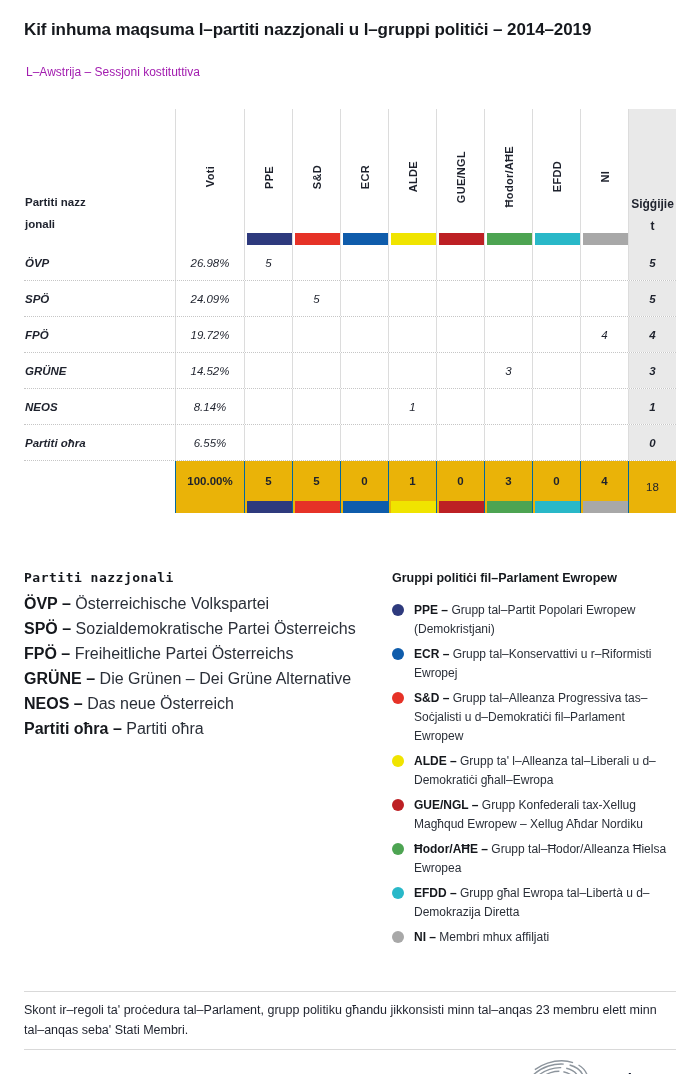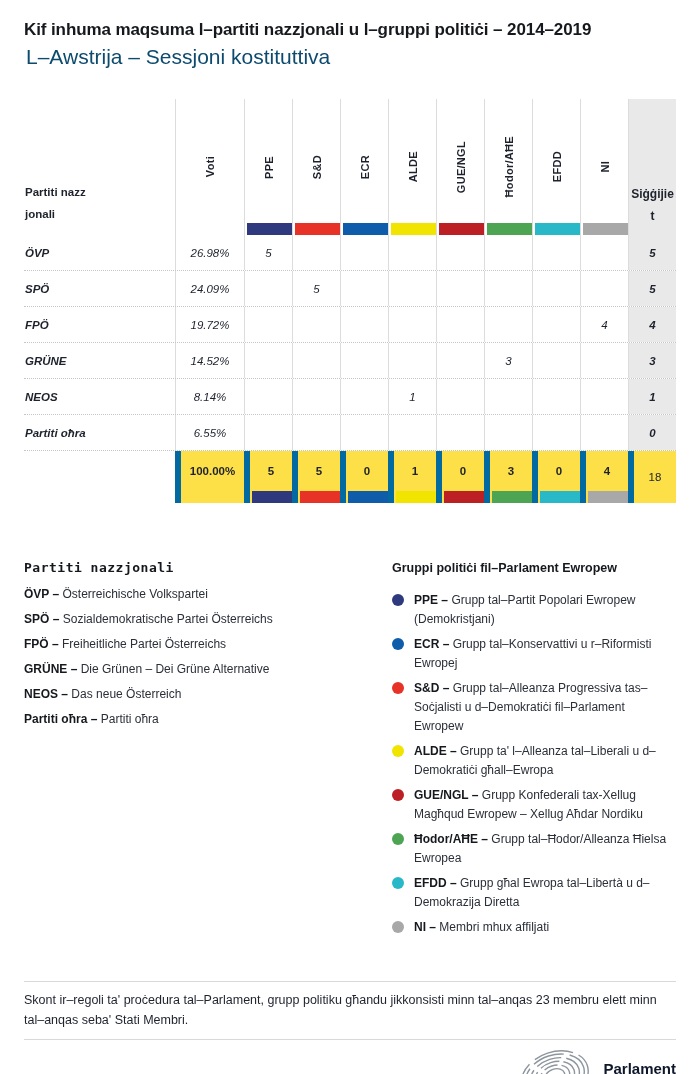--- a/index.html
+++ b/index.html
@@ -1,49 +1,49 @@
 <!DOCTYPE html>
 <html><head>
 <meta charset="utf-8">
 <style>
   html,body{margin:0;padding:0;background:#fff;}
   body{font-family:"Liberation Sans", sans-serif;color:#1e222d;}
   .page{position:relative;width:700px;height:1074px;padding:0 24px;box-sizing:border-box;overflow:hidden;background:#fff;border-radius:22px;}
 
   
   .title{margin:20px 0 0;font-size:17px;font-weight:700;color:#15181d;letter-spacing:-0.1px;}
-  .subtitle{margin:5px 0 0 2px;font-size:21px;font-weight:400;color:#0c4a6e;}
+  .subtitle{margin:25px 0 0 2px;font-size:12px;font-weight:400;color:#a21caf;}
 
   
   .dtable{margin-top:30px;width:652px;--cols:151px 69px repeat(8,48px) 48px;}
   .thead{display:grid;grid-template-columns:var(--cols);height:136px;}
   .th{position:relative;border-left:1px solid #dcdcdc;display:flex;align-items:center;justify-content:center;box-sizing:border-box;}
   .th.first{border-left:none;align-items:flex-end;justify-content:flex-start;}
   .first-label{width:62px;margin-left:1px;padding-bottom:10px;font-size:11.5px;font-weight:700;line-height:22px;word-break:break-all;}
   .vlabel{writing-mode:vertical-rl;transform:rotate(180deg);font-weight:700;font-size:11px;letter-spacing:.3px;white-space:nowrap;}
   .th.seats-h{background:#e9e9e9;align-items:flex-end;}
   .seats-label{width:46px;padding-bottom:8px;text-align:center;font-size:12px;font-weight:700;line-height:22px;word-break:break-all;}
   .gbar{position:absolute;bottom:0;left:2px;right:0;height:12px;}
 
   .tr{display:grid;grid-template-columns:var(--cols);height:35px;font-style:italic;}
   .tbody .tr + .tr{border-top:1px dotted #c6c6c6;}
   .td{border-left:1px solid #dcdcdc;display:flex;align-items:center;justify-content:center;font-size:11.5px;box-sizing:border-box;}
   .td.party{border-left:none;justify-content:flex-start;font-weight:700;padding-left:1px;}
   .td.seats{background:#e9e9e9;font-weight:700;}
 
   .trow{display:grid;grid-template-columns:var(--cols);height:52px;border-top:1px dotted #c6c6c6;}
-  .trow .td{background:#fde047;border-left:6px solid #0369a1;font-weight:700;position:relative;padding-bottom:12px;}
+  .trow .td{background:#eab308;border-left:1px solid #0369a1;font-weight:700;position:relative;padding-bottom:12px;}
   .trow .td.blank{background:#fff;border-left:none;padding:0;}
   .trow .td.seats-t{font-weight:400;padding-bottom:0;}
 
   
   .legend{display:flex;margin-top:57px;}
   .legend-left{width:368px;box-sizing:border-box;}
   .legend-left h3{margin:0 0 11px;font-family:"DejaVu Sans Mono", monospace;font-size:13px;font-weight:700;letter-spacing:.5px;color:#15181d;}
-  .p-item{margin:0 0 9px;font-size:12px;line-height:16px;color:#2a2f38;}
+  .p-item{margin:0 0 9px;font-size:16px;line-height:16px;color:#2a2f38;}
   .p-item b{color:#15181d;}
   .legend-right{flex:1;}
   .legend-right h3{margin:1px 0 16px;font-size:12.5px;font-weight:700;color:#15181d;}
   .g-item{display:flex;margin-bottom:6px;}
   .dot{flex:0 0 12px;width:12px;height:12px;border-radius:50%;margin:3px 10px 0 0;}
   .g-text{margin:0;font-size:12px;line-height:19px;color:#2a2f38;}
   .g-text b{color:#15181d;}
 
   
   .note{margin-top:38px;border-top:1px solid #d9d9d9;border-bottom:1px solid #d9d9d9;padding:9px 0;font-size:12.5px;line-height:19.5px;color:#1e222d;}

